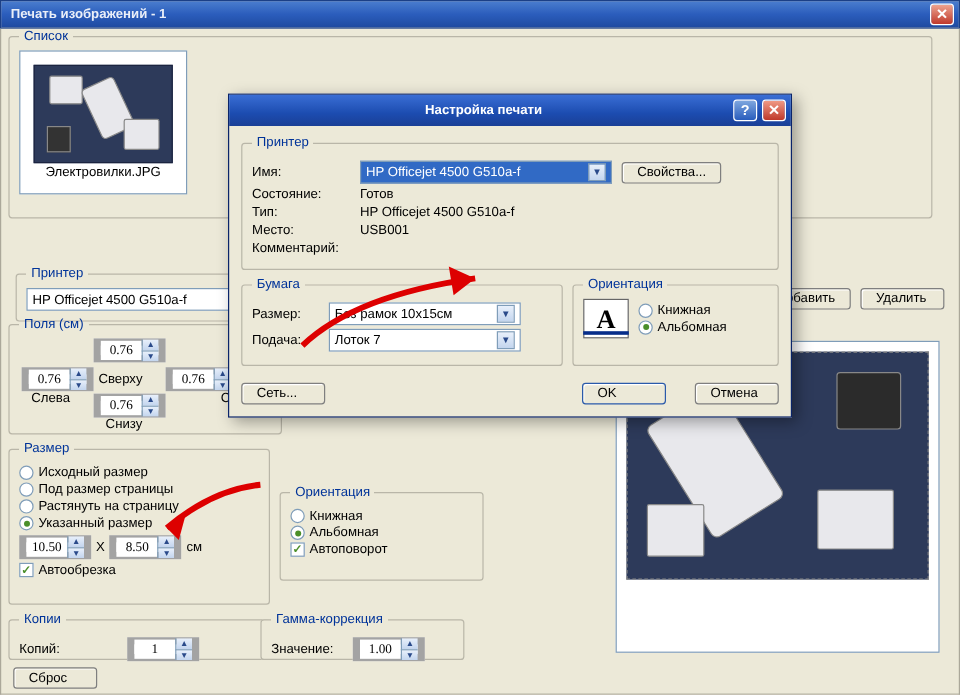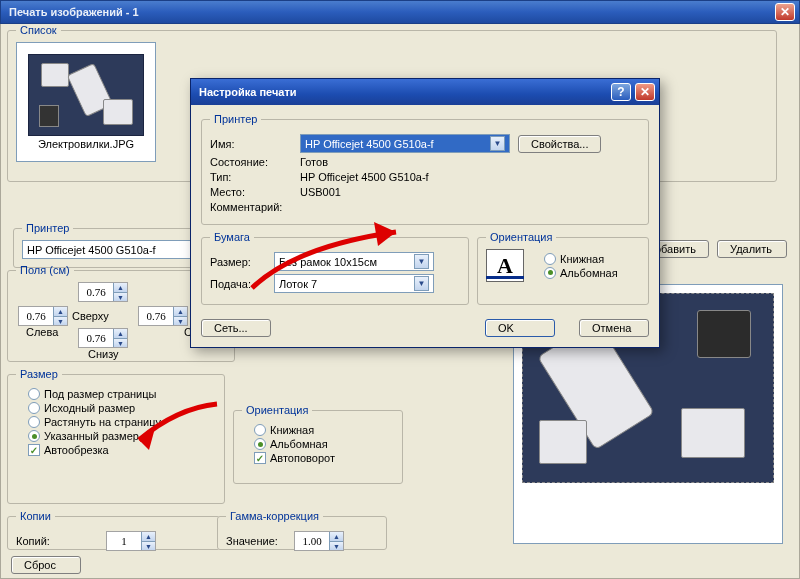--- a/index.html
+++ b/index.html
@@ -73,29 +73,29 @@
     background: linear-gradient(#e8f0fb,#c3d5ee);
     border: 1px solid #7f9db9;
     display: flex; align-items: center; justify-content: center;
     font-size: 8px; color: #2a4a8a;
   }
   .combo.hl { background: #316ac5; color: #fff; }
   .combo.hl .combo-btn { color: #2a4a8a; background: linear-gradient(#e8f0fb,#c3d5ee); }
 
   .spin {
     display: inline-flex; align-items: center;
-    background: #fff; border: 1px solid #a3a3a3;
+    background: #fff; border: 6px solid #a3a3a3;
     height: 20px;
   }
   .spin input { border: none; width: 34px; text-align: center; font: 11px Tahoma; height: 16px; }
   .spin .spinbtns { display: flex; flex-direction: column; }
   .spin .sb { width: 14px; height: 9px; background: linear-gradient(#e8f0fb,#c3d5ee); border-left: 1px solid #7f9db9; display: flex; align-items: center; justify-content: center; font-size: 7px; color: #2a4a8a; }
   .spin .sb + .sb { border-top: 1px solid #7f9db9; }
 
-  .radio, .check { display: flex; align-items: center; gap: 4px; margin: 2px 12px; }
+  .radio, .check { display: flex; align-items: center; gap: 4px; margin: 2px 0; }
   .radio-c {
     width: 12px; height: 12px; border-radius: 50%;
     border: 1px solid #7f9db9; background: #fff;
     display: flex; align-items: center; justify-content: center;
   }
   .radio-c.on::after { content: ""; width: 5px; height: 5px; border-radius: 50%; background: #4b8f29; }
   .check-c {
     width: 12px; height: 12px; border: 1px solid #7f9db9; background: #fff;
     display: flex; align-items: center; justify-content: center;
     color: #4b8f29; font-size: 10px; font-weight: bold;
@@ -153,20 +153,21 @@
     border: 1px solid #0a246a;
     box-shadow: 4px 4px 12px rgba(0,0,0,.35);
     z-index: 50;
   }
   .dlg-titlebar {
     height: 26px;
     background: linear-gradient(#3a6ed5, #1c4cb0 60%, #1a3f96);
     color: #fff; font-weight: bold;
     display: flex; align-items: center;
     padding: 0 4px 0 8px;
+    text-align: center;
   }
   .dlg-titlebar .t { flex: 1; }
   .dlg-titlebar .tbx {
     width: 20px; height: 18px; margin-left: 4px;
     border: 1px solid #fff; border-radius: 3px;
     display: flex; align-items: center; justify-content: center;
     font-size: 12px; font-weight: bold; color: #fff;
   }
   .dlg-titlebar .help { background: linear-gradient(#7ea6de, #2a5dbd); }
   .dlg-titlebar .x { background: linear-gradient(#f09a85, #c0392b); }
@@ -277,34 +278,52 @@
       <div class="cell" style="left:72px; top:66px;">
           <span>Снизу</span>
         </div>
     </div>
   </fieldset>
 
   <fieldset style="position:absolute; left:6px; top:344px; width:218px; height:136px;">
     <legend>Размер</legend>
     <div class="radio">
         <div class="radio-c"></div>
+        <span>Исходный размер</span>
+      </div>
+    <div class="radio">
+        <div class="radio-c"></div>
         <span>Под размер страницы</span>
-      </div>
-    <div class="radio">
-        <div class="radio-c"></div>
-        <span>Исходный размер</span>
       </div>
     <div class="radio">
         <div class="radio-c"></div>
         <span>Растянуть на страницу</span>
       </div>
     <div class="radio">
         <div class="radio-c on"></div>
         <span>Указанный размер</span>
       </div>
+    <div class="row" style="gap:4px; margin-top:4px;">
+      <div class="spin">
+          <input value="10.50" style="">
+          <div class="spinbtns">
+            <div class="sb">▲</div>
+            <div class="sb">▼</div>
+          </div>
+        </div>
+      <span>X</span>
+      <div class="spin">
+          <input value="8.50" style="">
+          <div class="spinbtns">
+            <div class="sb">▲</div>
+            <div class="sb">▼</div>
+          </div>
+        </div>
+      <span>см</span>
+    </div>
     <div class="check">
         <div class="check-c">✓</div>
         <span>Автообрезка</span>
       </div>
   </fieldset>
 
   <fieldset style="position:absolute; left:6px; top:486px; width:218px; height:40px;">
     <legend>Копии</legend>
     <div class="row">
       <span class="lbl">Копий:</span>

